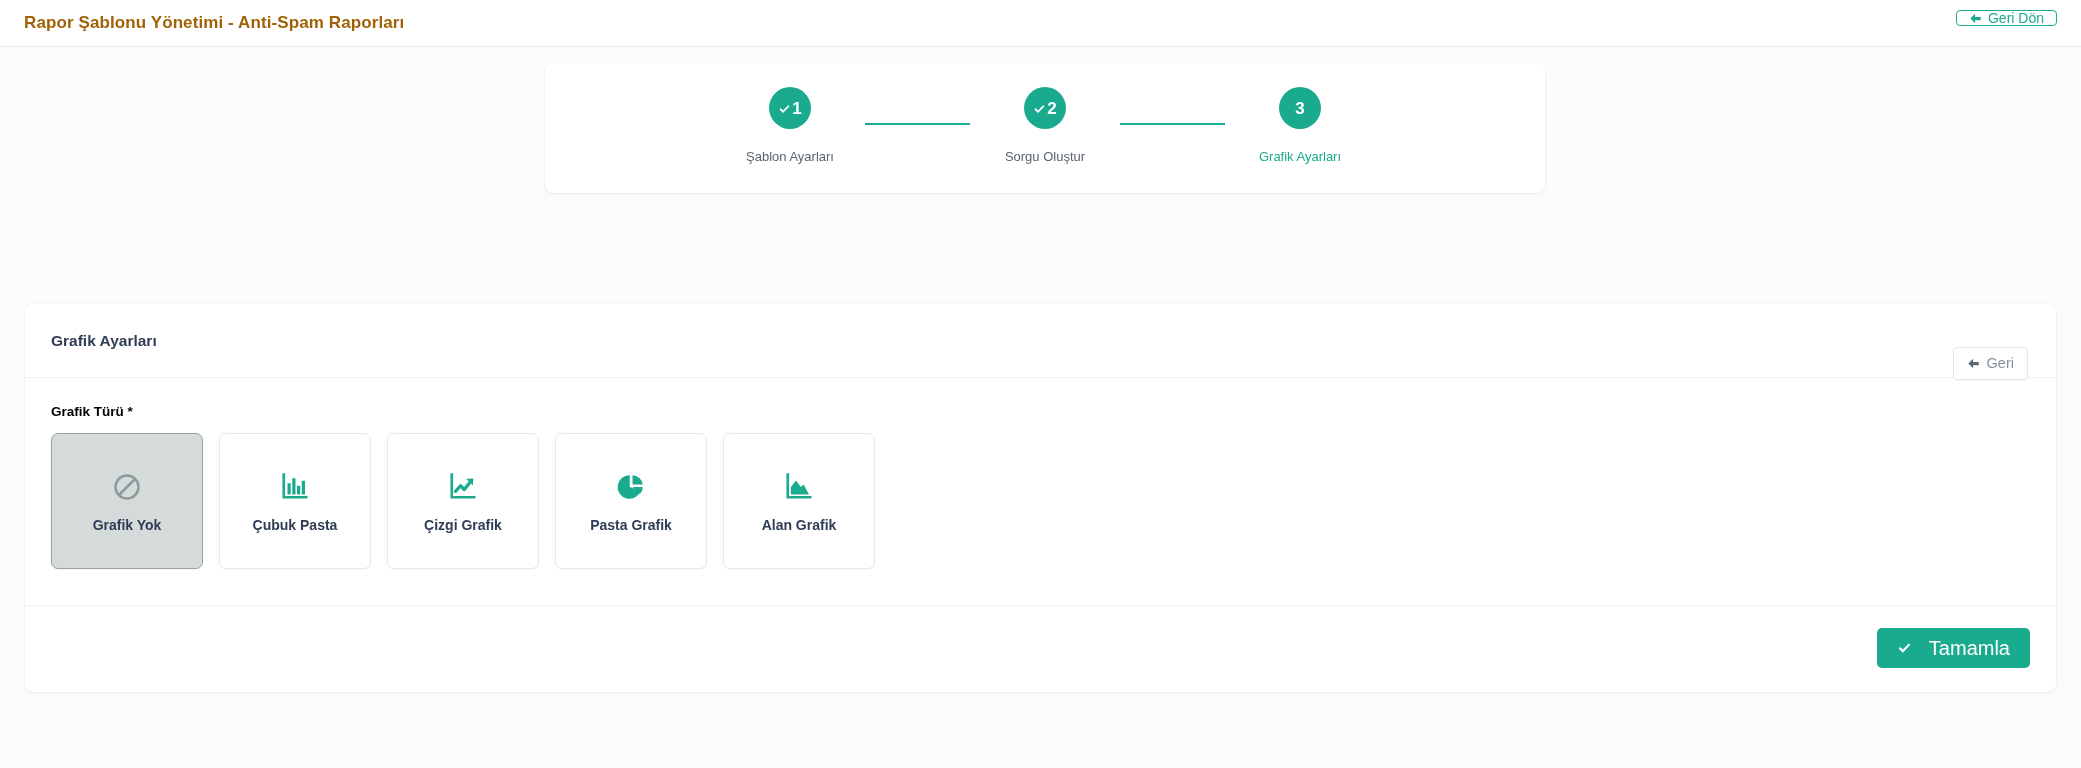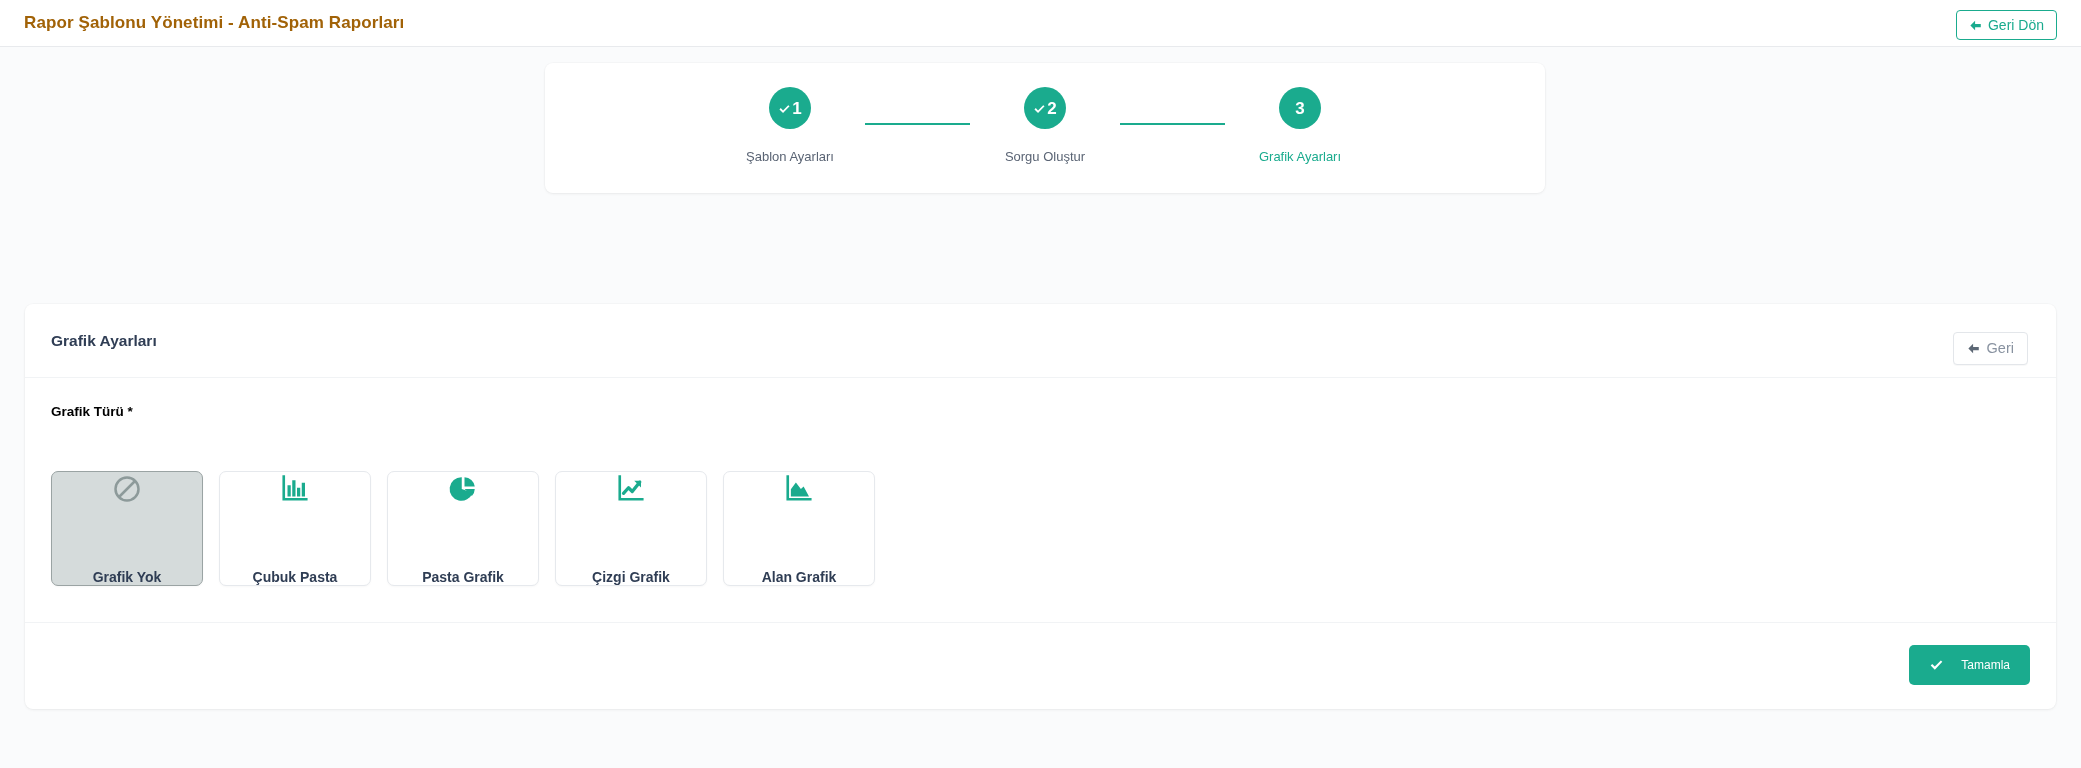--- a/index.html
+++ b/index.html
@@ -26,21 +26,21 @@
     font-size: 17px;
     font-weight: bold;
     color: #a16207;
     letter-spacing: .1px;
     white-space: nowrap;
   }
   .btn-geri-don {
     position: absolute;
     right: 24px;
     top: 10px;
-    height: 30px;
+    height: 16px;
     padding: 0 12px;
     display: inline-flex;
     align-items: center;
     gap: 6px;
     background: #ffffff;
     border: 1px solid #1aab8e;
     border-radius: 4px;
     color: #1aab8e;
     font-size: 14px;
     line-height: 1;
@@ -134,21 +134,21 @@
     margin: 0 0 9px 0;
   }
   .card-sub {
     font-size: 15px;
     color: #9aa3ad;
     margin: 0;
   }
   .btn-geri {
     position: absolute;
     right: 28px;
-    top: 28px;
+    top: 43px;
     height: 33px;
     padding: 0 13px;
     display: inline-flex;
     align-items: center;
     gap: 7px;
     background: #ffffff;
     border: 1px solid #e3e6ea;
     border-radius: 4px;
     color: #8892a0;
     font-size: 14.5px;
@@ -166,32 +166,31 @@
     margin-bottom: 14px;
   }
 
   .type-grid {
     display: flex;
     gap: 16px;
     flex-wrap: nowrap;
   }
   .type-card {
     width: 152px;
-    height: 115px;
+    height: 136px;
     border: 1px solid #e6e9ed;
     border-radius: 7px;
     background: #ffffff;
     display: flex;
     flex-direction: column;
     align-items: center;
-    justify-content: space-between;
+    justify-content: center;
     gap: 13px;
     cursor: pointer;
     box-shadow: 0 1px 2px rgba(0,0,0,.03);
-    margin-top: 38px;
   }
   .type-card.selected {
     background: #d5dbdb;
     border: 1px solid #9aa3a3;
   }
   .type-card .ic { height: 34px; display: flex; align-items: center; justify-content: center; }
   .type-card .tl {
     font-size: 14px;
     font-weight: bold;
     color: #2f3d54;
@@ -208,21 +207,21 @@
   .btn-tamamla {
     height: 40px;
     padding: 0 20px;
     display: inline-flex;
     align-items: center;
     gap: 17px;
     background: #1aab8e;
     border: none;
     border-radius: 5px;
     color: #ffffff;
-    font-size: 12px;
+    font-size: 20px;
     line-height: 1;
     cursor: pointer;
     font-family: inherit;
   }
 </style>
 </head>
 <body>
 
 <div class="topbar">
   <div class="page-title">Rapor Şablonu Yönetimi - Anti-Spam Raporları</div>
@@ -317,37 +316,37 @@
               <rect x="13.6" y="11" width="2.6" height="7" fill="#1aab8e"></rect>
               <rect x="17.4" y="7" width="2.6" height="11" fill="#1aab8e"></rect>
             </svg>
           </span>
           <span class="tl">Çubuk Pasta</span>
         </div>
 
         <div class="type-card">
           <span class="ic">
             <svg width="30" height="30" viewBox="0 0 24 24" aria-hidden="true">
+              <path d="M3 2v18.2h18" fill="none" stroke="#1aab8e" stroke-width="2.1" stroke-linecap="square"></path>
+              <polyline points="6,15.5 10,11 13,14 19,6.5" fill="none" stroke="#1aab8e" stroke-width="2.6" stroke-linejoin="round" stroke-linecap="round"></polyline>
+              <path d="M14.6 5.4h5.4v5.4z" fill="#1aab8e"></path>
+            </svg>
+          </span>
+          <span class="tl">Çizgi Grafik</span>
+        </div>
+
+        <div class="type-card">
+          <span class="ic">
+            <svg width="30" height="30" viewBox="0 0 24 24" aria-hidden="true">
               <path d="M11 2.6A9.4 9.4 0 1 0 19.6 15L11 12z" fill="#1aab8e"></path>
               <path d="M13.2 2.6V10h8.2a8.4 8.4 0 0 0-8.2-7.4z" fill="#1aab8e"></path>
               <path d="M13.2 11.9h8.2a8.3 8.3 0 0 1-2.3 5.6z" fill="#1aab8e"></path>
             </svg>
           </span>
           <span class="tl">Pasta Grafik</span>
-        </div>
-
-        <div class="type-card">
-          <span class="ic">
-            <svg width="30" height="30" viewBox="0 0 24 24" aria-hidden="true">
-              <path d="M3 2v18.2h18" fill="none" stroke="#1aab8e" stroke-width="2.1" stroke-linecap="square"></path>
-              <polyline points="6,15.5 10,11 13,14 19,6.5" fill="none" stroke="#1aab8e" stroke-width="2.6" stroke-linejoin="round" stroke-linecap="round"></polyline>
-              <path d="M14.6 5.4h5.4v5.4z" fill="#1aab8e"></path>
-            </svg>
-          </span>
-          <span class="tl">Çizgi Grafik</span>
         </div>
 
         <div class="type-card">
           <span class="ic">
             <svg width="30" height="30" viewBox="0 0 24 24" aria-hidden="true">
               <path d="M3 2v18.2h18" fill="none" stroke="#1aab8e" stroke-width="2.1" stroke-linecap="square"></path>
               <path d="M5.5 18V12.2l4-5.4 4 5.2 2.2-2 4.3 8z" fill="#1aab8e"></path>
             </svg>
           </span>
           <span class="tl">Alan Grafik</span>

